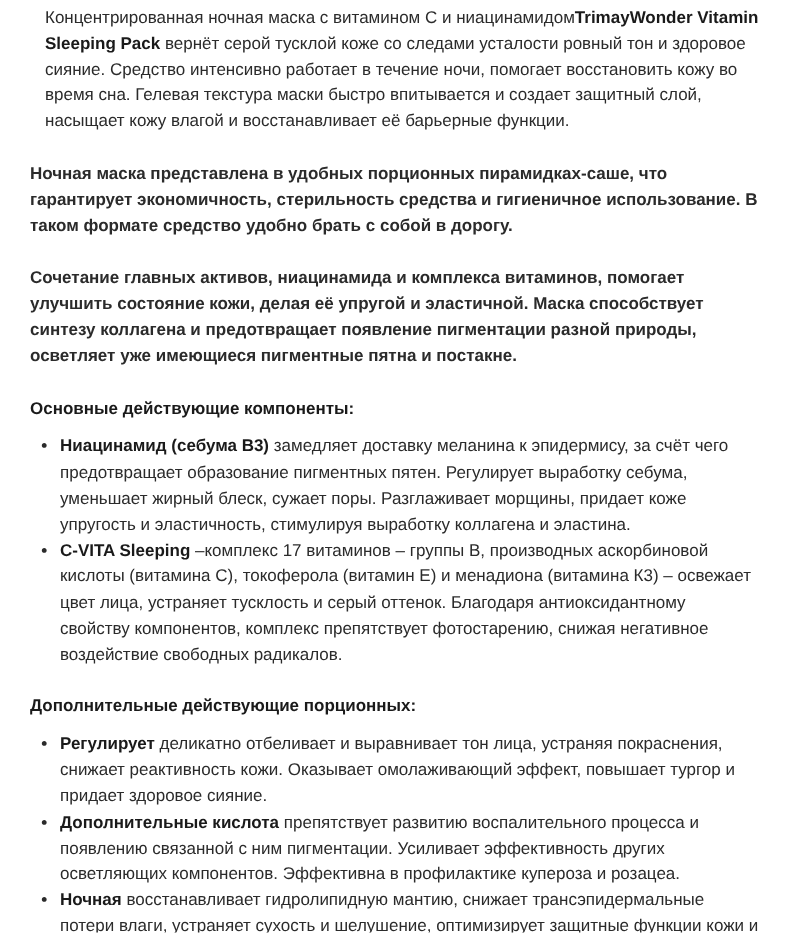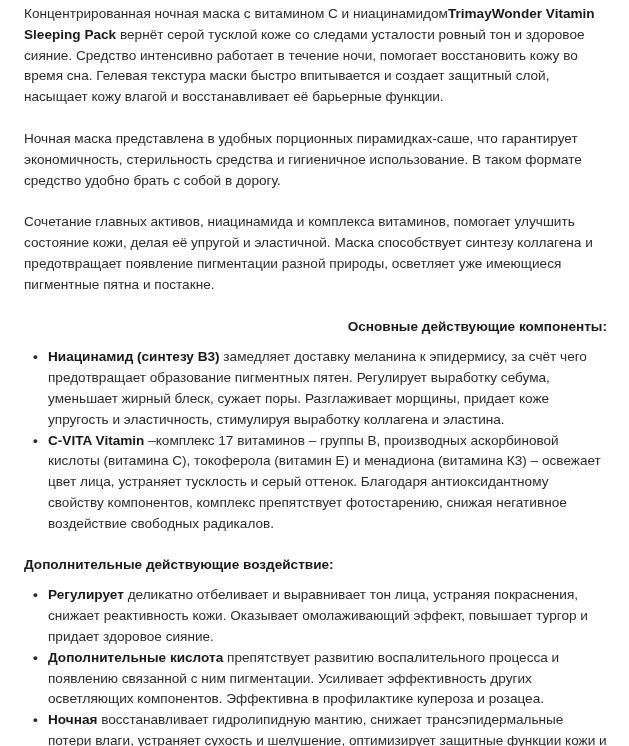--- a/index.html
+++ b/index.html
@@ -19,23 +19,23 @@
     .doc {
       padding: 2px 22px 0 24px;
     }
     p {
       margin: 0;
     }
     b, .strong {
       font-weight: bold;
       color: #1a1a1a;
     }
-    .p-intro { margin-top: 2px; }
-    .p-gap { margin-top: 21px; }
-    .heading { margin-top: 21px; text-align: right; }
+    .p-intro { margin-top: 2px; margin-left: 12px; }
+    .p-gap { margin-top: 21px; font-weight: bold; }
+    .heading { margin-top: 21px; }
     ul {
       margin: 10px 0 0 0;
       padding: 0 0 0 24px;
       list-style: none;
     }
     ul li {
       position: relative;
       padding-left: 0;
     }
     ul li .bullet {
@@ -54,28 +54,28 @@
   <p class="p-intro"><span>Концентрированная ночная маска с витамином С и ниацинамидом</span><b>TrimayWonder Vitamin Sleeping Pack</b><span> вернёт серой тусклой коже со следами усталости ровный тон и здоровое сияние. Средство интенсивно работает в течение ночи, помогает восстановить кожу во время сна. Гелевая текстура маски быстро впитывается и создает защитный слой, насыщает кожу влагой и восстанавливает её барьерные функции.</span></p>
 
   <p class="p-gap">Ночная маска представлена в удобных порционных пирамидках-саше, что гарантирует экономичность, стерильность средства и гигиеничное использование. В таком формате средство удобно брать с собой в дорогу.</p>
 
   <p class="p-gap">Сочетание главных активов, ниацинамида и комплекса витаминов, помогает улучшить состояние кожи, делая её упругой и эластичной. Маска способствует синтезу коллагена и предотвращает появление пигментации разной природы, осветляет уже имеющиеся пигментные пятна и постакне.</p>
 
   <p class="heading strong">Основные действующие компоненты:</p>
 
   <ul>
     <li>
-      <span class="bullet">•</span><b>Ниацинамид (синтезу B3)</b><span> замедляет доставку меланина к эпидермису, за счёт чего предотвращает образование пигментных пятен. Регулирует выработку себума, уменьшает жирный блеск, сужает поры. Разглаживает морщины, придает коже упругость и эластичность, стимулируя выработку коллагена и эластина.</span>
+      <span class="bullet">•</span><b>Ниацинамид (себума B3)</b><span> замедляет доставку меланина к эпидермису, за счёт чего предотвращает образование пигментных пятен. Регулирует выработку себума, уменьшает жирный блеск, сужает поры. Разглаживает морщины, придает коже упругость и эластичность, стимулируя выработку коллагена и эластина.</span>
     </li>
     <li>
-      <span class="bullet">•</span><b>C-VITA Vitamin</b><span> –комплекс 17 витаминов – группы В, производных аскорбиновой кислоты (витамина С), токоферола (витамин Е) и менадиона (витамина К3) – освежает цвет лица, устраняет тусклость и серый оттенок. Благодаря антиоксидантному свойству компонентов, комплекс препятствует фотостарению, снижая негативное воздействие свободных радикалов.</span>
+      <span class="bullet">•</span><b>C-VITA Sleeping</b><span> –комплекс 17 витаминов – группы В, производных аскорбиновой кислоты (витамина С), токоферола (витамин Е) и менадиона (витамина К3) – освежает цвет лица, устраняет тусклость и серый оттенок. Благодаря антиоксидантному свойству компонентов, комплекс препятствует фотостарению, снижая негативное воздействие свободных радикалов.</span>
     </li>
   </ul>
 
-  <p class="sub-heading strong">Дополнительные действующие воздействие:</p>
+  <p class="sub-heading strong">Дополнительные действующие порционных:</p>
 
   <ul>
     <li>
       <span class="bullet">•</span><b>Регулирует</b><span> деликатно отбеливает и выравнивает тон лица, устраняя покраснения, снижает реактивность кожи. Оказывает омолаживающий эффект, повышает тургор и придает здоровое сияние.</span>
     </li>
     <li>
       <span class="bullet">•</span><b>Дополнительные кислота</b><span> препятствует развитию воспалительного процесса и появлению связанной с ним пигментации. Усиливает эффективность других осветляющих компонентов. Эффективна в профилактике купероза и розацеа.</span>
     </li>
     <li>
       <span class="bullet">•</span><b>Ночная</b><span> восстанавливает гидролипидную мантию, снижает трансэпидермальные потери влаги, устраняет сухость и шелушение, оптимизирует защитные функции кожи и укрепляет местный иммунитет.</span>

